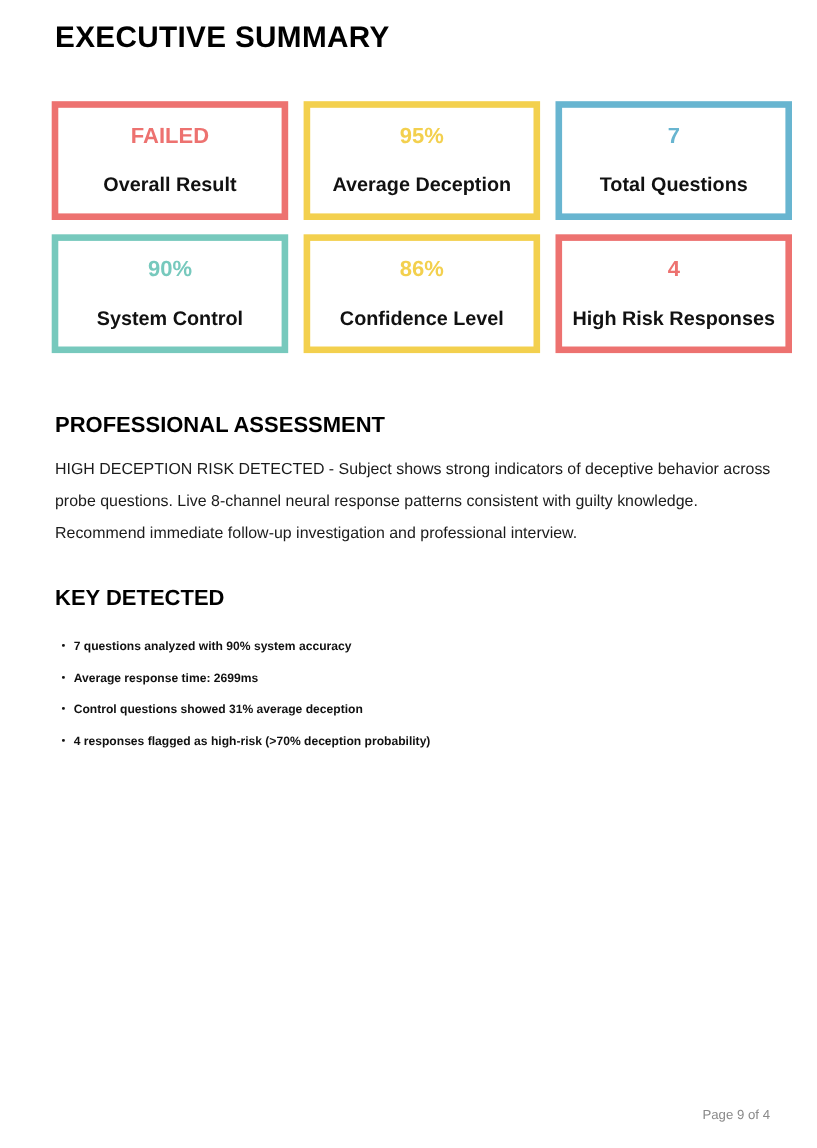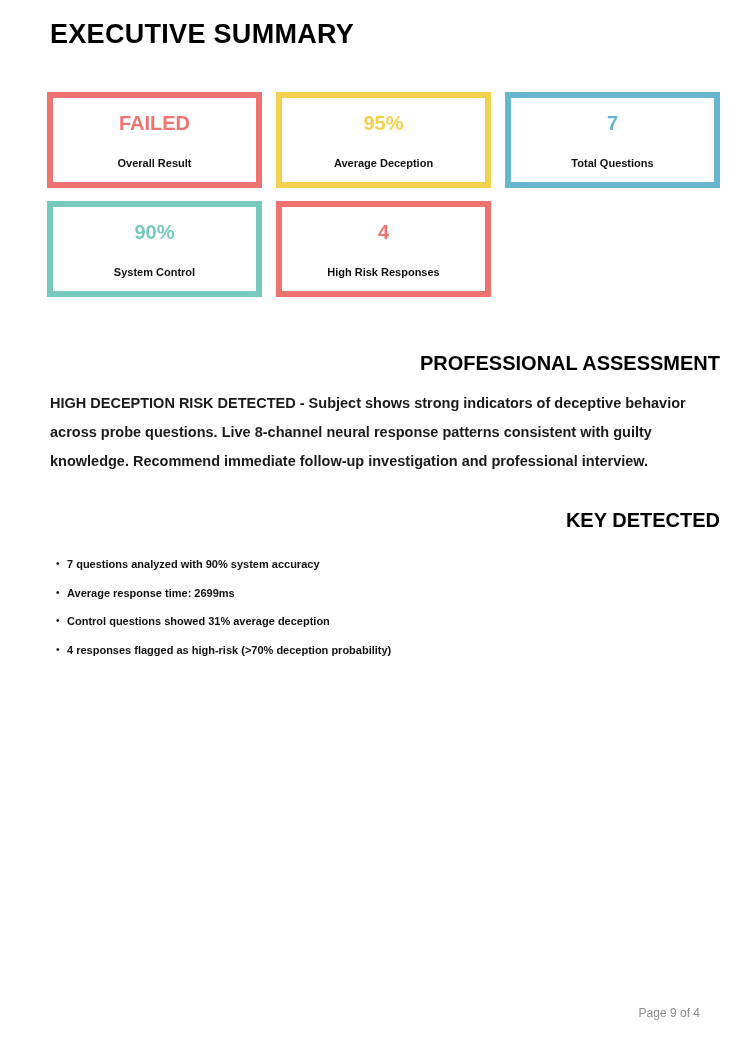--- a/index.html
+++ b/index.html
@@ -24,65 +24,64 @@
     margin: 0 0 0 3px;
     line-height: 32px;
   }
   .stats-grid {
     margin-top: 42px;
     display: grid;
     grid-template-columns: repeat(3, 1fr);
     gap: 13px 14px;
   }
   .stat-card {
-    height: 96px;
+    height: 108px;
     box-sizing: border-box;
     border: 6px solid #cccccc;
     background: #ffffff;
     display: flex;
     flex-direction: column;
     align-items: center;
     justify-content: center;
     gap: 12px;
   }
   .stat-value {
     font-size: 20px;
     font-weight: 700;
     line-height: 22px;
   }
   .stat-label {
     margin-top: 11px;
-    font-size: 11px;
+    font-size: 18px;
     font-weight: 700;
     color: #111111;
   }
   .tone-red    { border-color: var(--c-red); }
   .tone-red    .stat-value { color: var(--c-red); }
   .tone-yellow { border-color: var(--c-yellow); }
   .tone-yellow .stat-value { color: var(--c-yellow); text-align: right; }
   .tone-blue   { border-color: var(--c-blue); }
   .tone-blue   .stat-value { color: var(--c-blue); }
   .tone-teal   { border-color: var(--c-teal); }
   .tone-teal   .stat-value { color: var(--c-teal); text-align: right; }
 
   .section-heading {
     font-size: 20px;
     font-weight: 700;
     color: #000000;
     margin: 0 0 0 3px;
     line-height: 24px;
-    text-align: right;
   }
   .assessment-heading { margin-top: 54px; }
   .assessment-body {
     margin: 14px 0 0 3px;
     max-width: 652px;
     font-size: 14.5px;
     line-height: 29px;
-    font-weight: 700;
+    font-weight: 400;
     color: #1b1b1b;
   }
   .findings-heading { margin-top: 32px; }
   .findings-list {
     list-style: none;
     margin: 18px 0 0 3px;
     padding: 0 0 0 17px;
   }
   .findings-list li {
     position: relative;
@@ -123,20 +122,24 @@
       <div class="stat-label">Average Deception</div>
     </div>
     <div class="stat-card tone-blue">
       <div class="stat-value">7</div>
       <div class="stat-label">Total Questions</div>
     </div>
     <div class="stat-card tone-teal">
       <div class="stat-value">90%</div>
       <div class="stat-label">System Control</div>
     </div>
+    <div class="stat-card tone-yellow">
+      <div class="stat-value">86%</div>
+      <div class="stat-label">Confidence Level</div>
+    </div>
     <div class="stat-card tone-red">
       <div class="stat-value">4</div>
       <div class="stat-label">High Risk Responses</div>
     </div>
   </div>
 
   <h2 class="section-heading assessment-heading">PROFESSIONAL ASSESSMENT</h2>
   <p class="assessment-body">HIGH DECEPTION RISK DETECTED - Subject shows strong indicators of deceptive behavior across probe questions. Live 8-channel neural response patterns consistent with guilty knowledge. Recommend immediate follow-up investigation and professional interview.</p>
 
   <h2 class="section-heading findings-heading">KEY DETECTED</h2>

